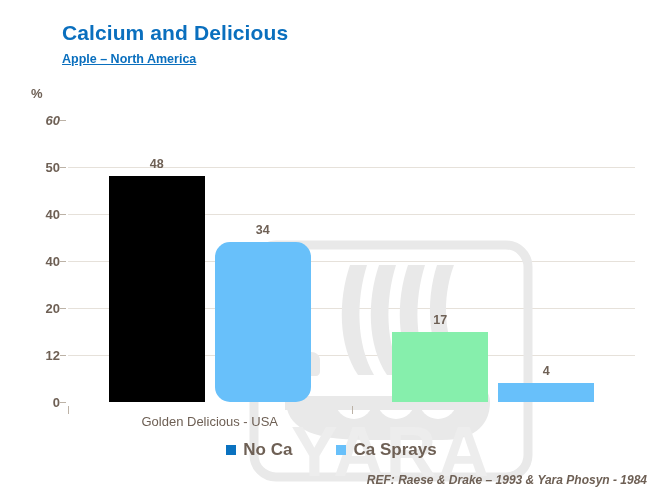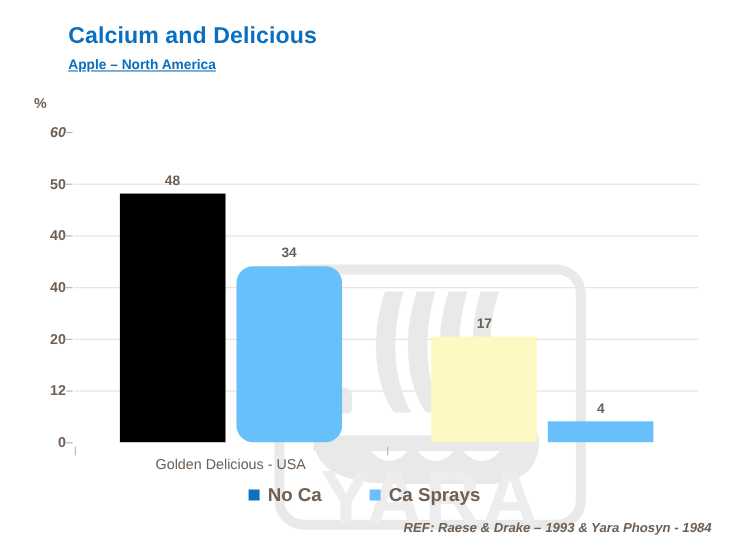--- a/index.html
+++ b/index.html
@@ -215,21 +215,21 @@
     <text x="145" y="236" font-family="Liberation Sans, sans-serif" font-size="70" font-weight="bold" fill="#ededed" text-anchor="middle" letter-spacing="2">YARA</text>
   </svg>
 
   <div id="bars">
       <div class="bar" style="left: 40.75px; width: 96px; height: 225.6px; background: #000000;">
         <div class="bar-value">48</div>
       </div>
       <div class="bar" style="left: 146.75px; width: 96px; height: 159.8px; background: rgb(104, 192, 250); border-radius: 15px;">
         <div class="bar-value">34</div>
       </div>
-      <div class="bar" style="left: 324.25px; width: 96px; height: 96px; background: #fef9c3;">
+      <div class="bar" style="left: 324.25px; width: 96px; height: 70px; background: #86efac;">
         <div class="bar-value">17</div>
       </div>
       <div class="bar" style="left: 430.25px; width: 96px; height: 18.8px; background: rgb(104, 192, 250);">
         <div class="bar-value">4</div>
       </div>
     </div>
 </div>
 
 <div id="y-tick-labels">
     <div class="y-tick-label" style="top: 282px;">0</div>

